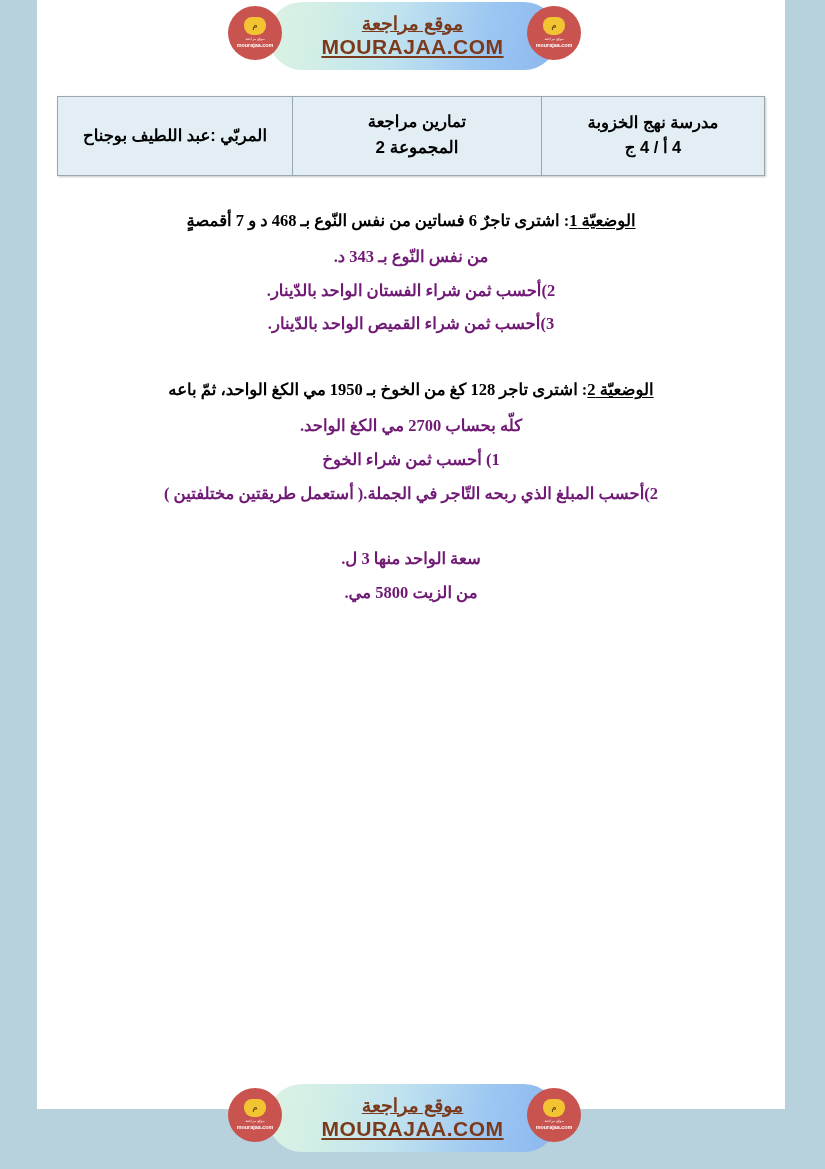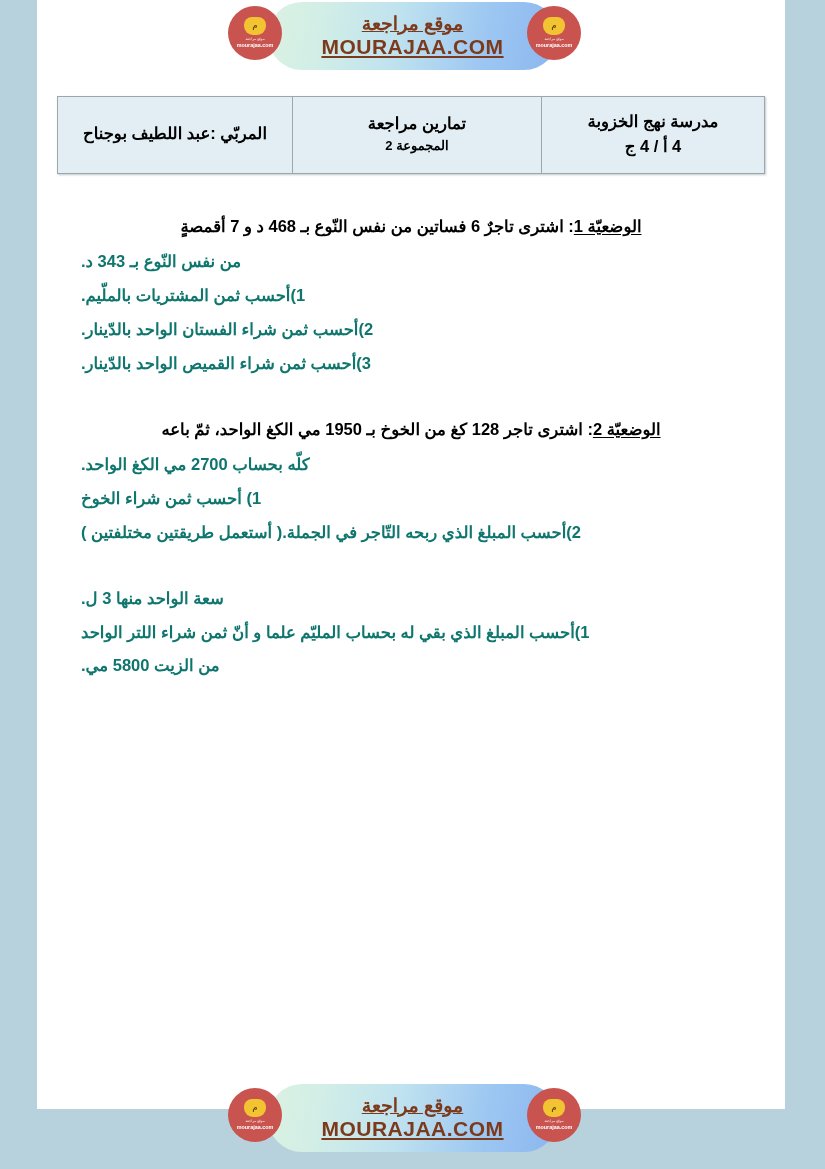--- a/index.html
+++ b/index.html
@@ -142,55 +142,56 @@
     vertical-align: middle;
     padding: 12px 6px 14px;
     color: #000;
   }
   .cell-main {
     font-size: 16.5px;
     font-weight: bold;
     line-height: 1.5;
   }
   .cell-sub {
-    font-size: 13px;
+    font-size: 17px;
     font-weight: bold;
     line-height: 1.6;
   }
   .col-teacher { width: 222px; }
   .col-title   { width: 236px; margin-top: 8px; }
   .col-school  { width: 210px; }
 
   
   .body-wrap {
     width: 660px;
-    margin: 16px auto;
+    margin: 8px auto;
     padding-top: 20px;
+    font-family: Liberation Serif, serif;
   }
   .exercise { margin-bottom: 22px; }
   .ex-statement {
     font-size: 16.5px;
     font-weight: bold;
     color: #000;
     line-height: 2.05;
     text-align: justify;
     text-align-last: center;
     margin: 0 0 2px;
   }
   .ex-label {
     text-decoration: underline;
     text-underline-offset: 2px;
   }
   .ex-q {
     font-size: 16.5px;
     font-weight: bold;
-    color: #0f766e;
+    color: #701a75;
     line-height: 2.05;
     margin: 0;
-    text-align: left;
+    text-align: center;
   }
   .spacer-1 { height: 10px; }
 </style>
 </head>
 <body>
 
 <div class="page-sheet">
   <div class="page-inner">
 
     <table class="header-table">
@@ -211,41 +212,39 @@
     </tbody>
       </table>
 
     <div class="body-wrap">
 
       <div class="exercise">
         <p class="ex-statement">
           <span class="ex-label">الوضعيّة 1</span><span>: اشترى تاجرٌ 6 فساتين من نفس النّوع بـ 468 د و 7 أقمصةٍ</span>
         </p>
         <p class="ex-q">من نفس النّوع بـ 343 د.</p>
-        <p class="ex-q">1)أحسب ثمن المشتريات بالملّيم.</p>
         <p class="ex-q">2)أحسب ثمن شراء الفستان الواحد بالدّينار.</p>
         <p class="ex-q">3)أحسب ثمن شراء القميص الواحد بالدّينار.</p>
       </div>
 
       <div class="spacer-1"></div>
 
       <div class="exercise">
         <p class="ex-statement">
           <span class="ex-label">الوضعيّة 2</span><span>: اشترى تاجر 128 كغ من الخوخ بـ 1950 مي الكغ الواحد، ثمّ باعه</span>
         </p>
         <p class="ex-q">كلّه بحساب 2700 مي الكغ الواحد.</p>
         <p class="ex-q">1) أحسب ثمن شراء الخوخ</p>
         <p class="ex-q">2)أحسب المبلغ الذي ربحه التّاجر في الجملة.( أستعمل طريقتين مختلفتين )</p>
       </div>
 
       <div class="spacer-1"></div>
 
       <div class="exercise">
         <p class="ex-q">سعة الواحد منها  3 ل.</p>
-        <p class="ex-q">1)أحسب المبلغ الذي بقي له بحساب المليّم علما و أنّ ثمن شراء اللتر الواحد</p>
         <p class="ex-q">من الزيت 5800 مي.</p>
       </div>
 
     </div>
   </div>
 </div>
 
 <div class="banner banner-top">
   <div class="banner-pill">
     <div class="banner-line1">موقع مراجعة</div>

